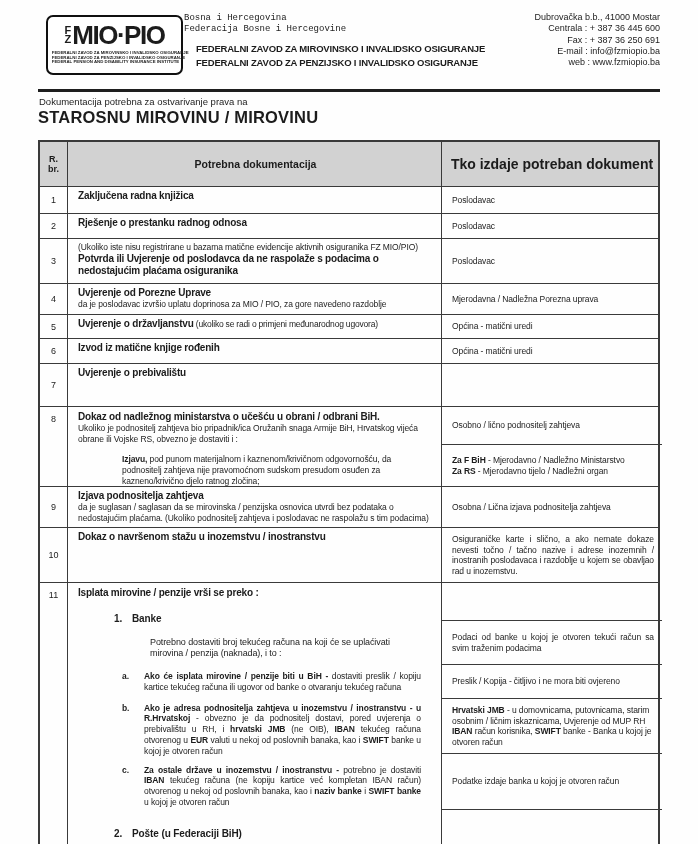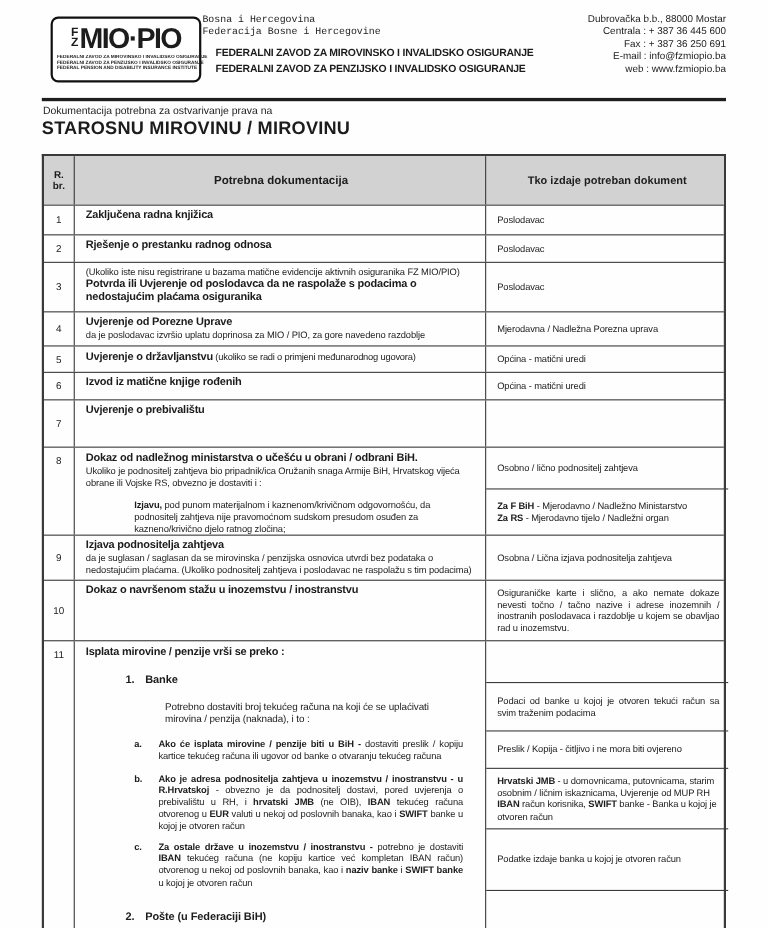--- a/index.html
+++ b/index.html
@@ -97,42 +97,42 @@
     <div>Bosna i Hercegovina</div>
     <div>Federacija Bosne i Hercegovine</div>
   </div>
 
   <div class="org-block">
     <div>FEDERALNI ZAVOD ZA MIROVINSKO I INVALIDSKO OSIGURANJE</div>
     <div>FEDERALNI ZAVOD ZA PENZIJSKO I INVALIDSKO OSIGURANJE</div>
   </div>
 
   <div class="contact-block">
-    <div>Dubrovačka  b.b.,  88000 Mostar</div>
+    <div>Dubrovačka  b.b.,  41000 Mostar</div>
     <div>Centrala : + 387  36  445 600</div>
     <div>Fax : + 387  36  250 691</div>
     <div>E-mail :  info@fzmiopio.ba</div>
     <div>web :  www.fzmiopio.ba</div>
   </div>
 
   <div class="head-rule"></div>
 
   <div class="intro-line">Dokumentacija potrebna za ostvarivanje prava na</div>
   <div class="page-title">STAROSNU MIROVINU / MIROVINU</div>
 
   <div class="doc-table">
     <div class="t-row t-head">
       <div class="t-num">
         <span>R.</span>
         <span>br.</span>
       </div>
       <div class="t-doc">
         <span>Potrebna dokumentacija</span>
       </div>
-      <div class="t-iss" style="justify-content:center;align-items:center;text-align:left;font-size:10px;">
+      <div class="t-iss" style="justify-content:center;align-items:center;text-align:left;font-size:14px;">
         <span>Tko izdaje potreban dokument</span>
       </div>
     </div>
 
   <div class="t-row" style="height: 27px;">
         <div class="t-num">1</div>
         <div class="t-doc">
           <div class="para p-title"><span class="run b">Zaključena radna knjižica</span></div>
         </div>
         <div class="t-iss">

